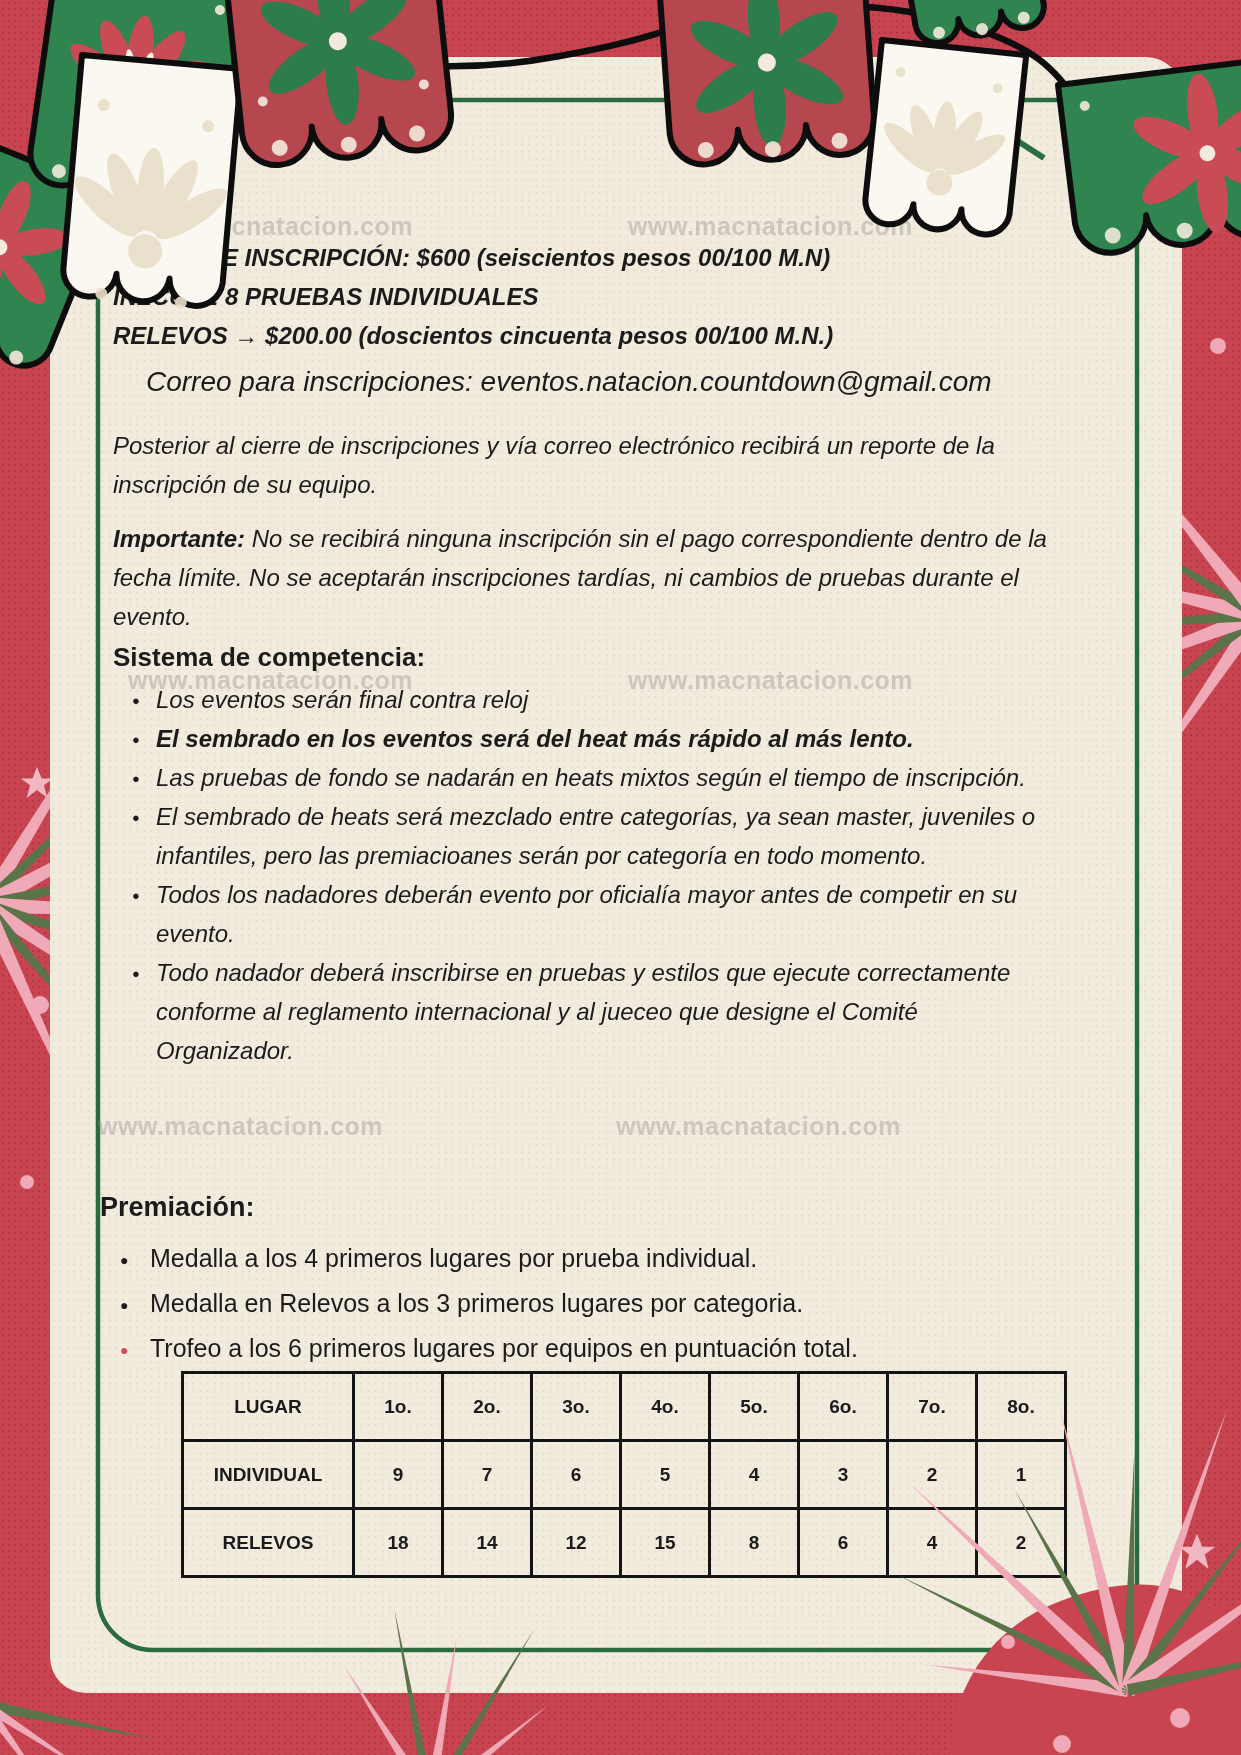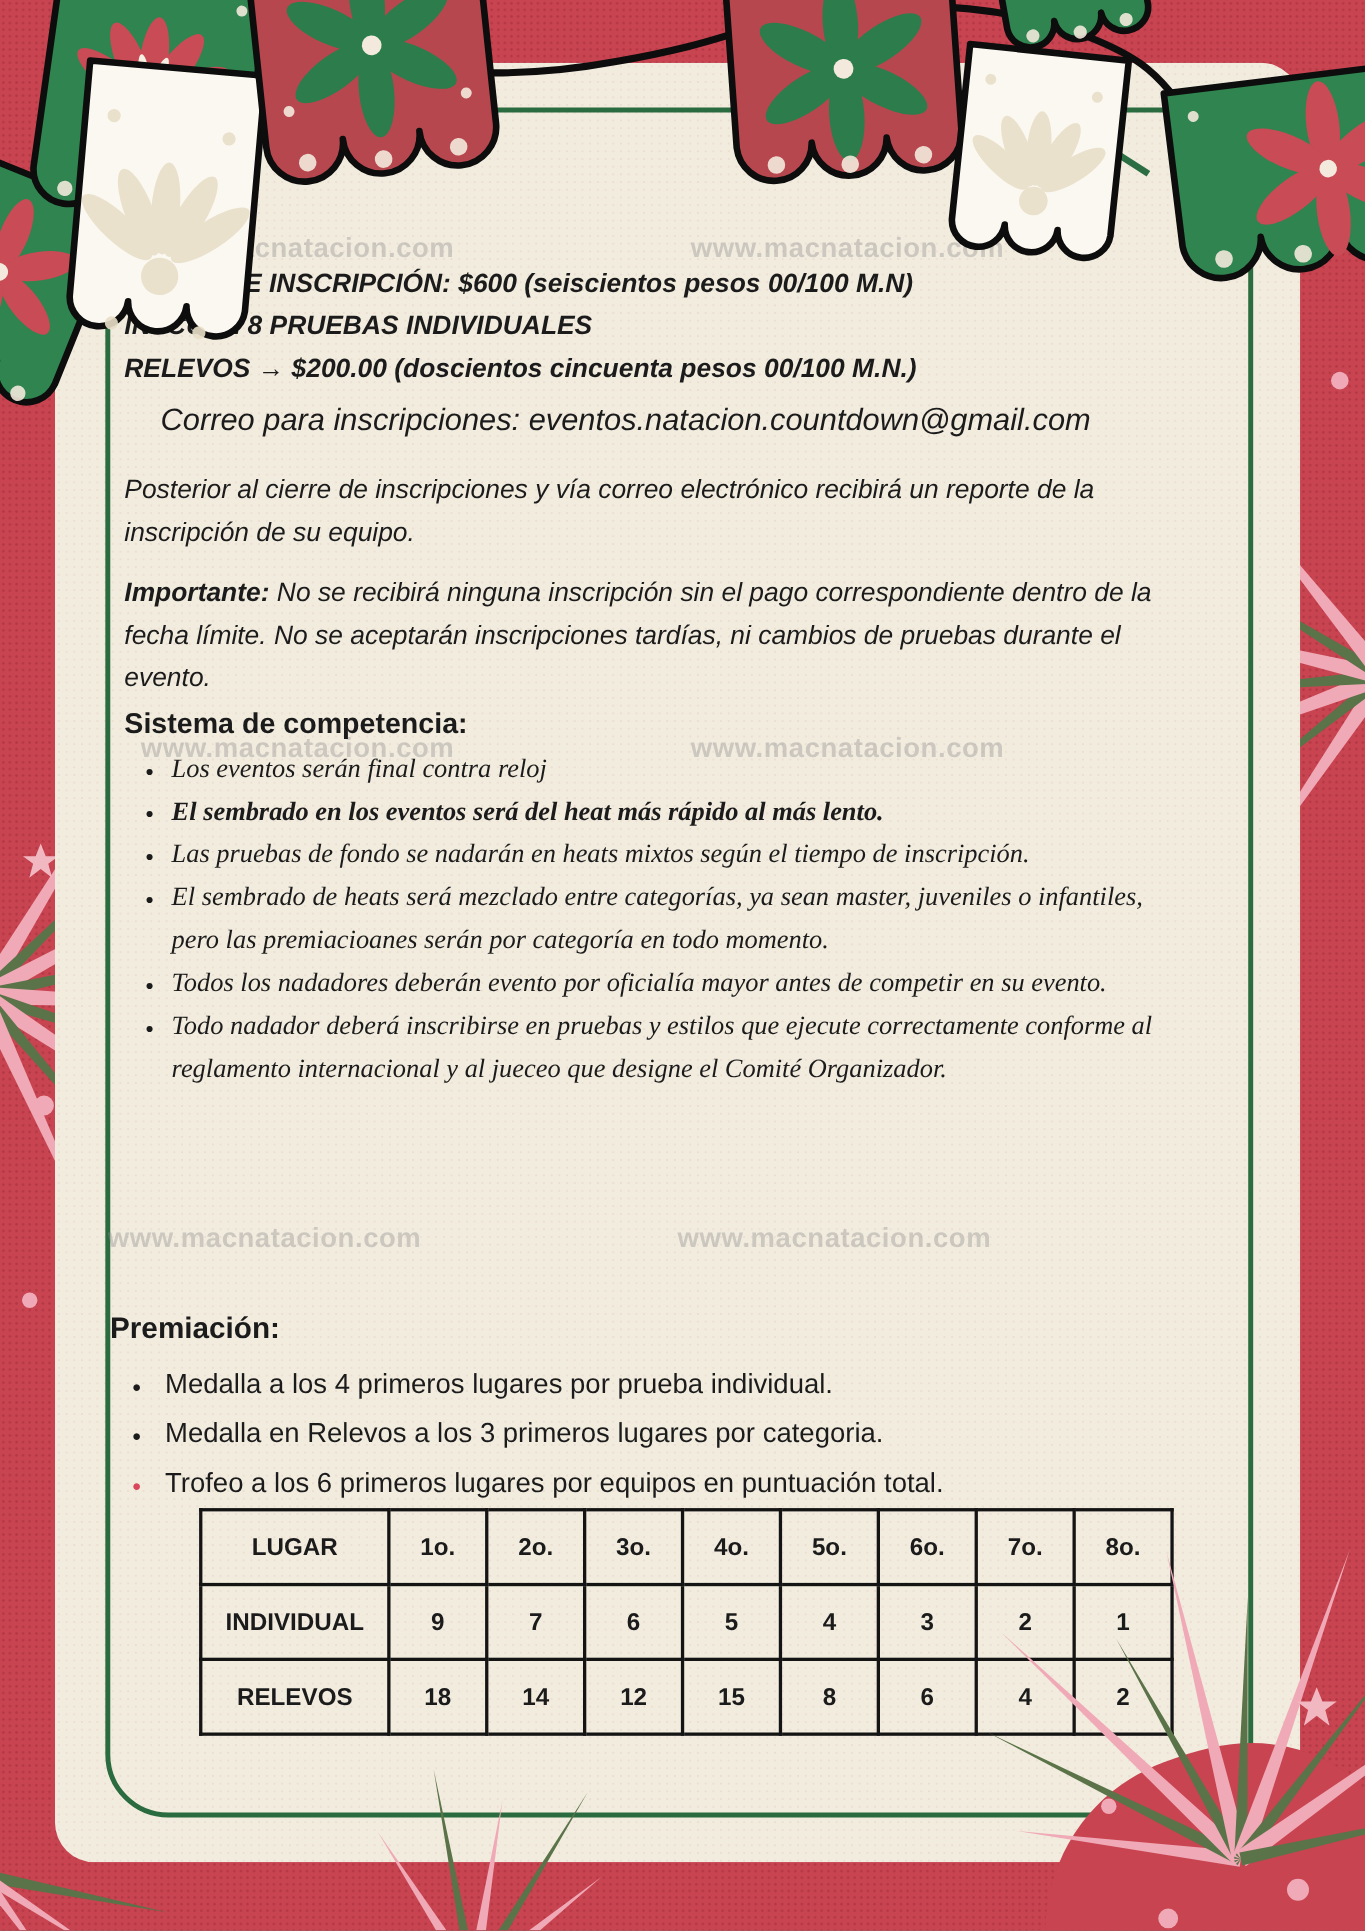--- a/index.html
+++ b/index.html
@@ -31,33 +31,33 @@
       color:#8f8f8f;opacity:.38;white-space:nowrap;}
 
   
   .costs{left:113px;top:238px;font-style:italic;font-weight:bold;font-size:24px;line-height:39px;white-space:nowrap;}
   .email{left:113px;top:366px;font-style:italic;font-size:28px;white-space:nowrap;margin-left:33px;}
   .report{left:113px;top:426px;width:945px;font-style:italic;font-size:24px;line-height:39px;}
   .important{left:113px;top:519px;width:950px;font-style:italic;font-size:24px;line-height:39px;}
   .important .lbl{font-weight:bold;}
   .sys-head{left:113px;top:642px;font-weight:bold;font-size:26px;}
   ul.sys{left:130px;top:680px;width:920px;margin:0;padding:0;list-style:none;}
-  ul.sys li{position:relative;padding-left:26px;font-style:italic;font-size:24px;line-height:39px;margin:0;font-family:Liberation Serif, serif;}
+  ul.sys li{position:relative;padding-left:26px;font-style:italic;font-size:24px;line-height:39px;margin:0;}
   ul.sys li::before{content:"●";position:absolute;left:2px;top:1px;font-size:13px;font-style:normal;color:#1b1b1b;}
   ul.sys li.b{font-weight:bold;}
   .aw-head{left:100px;top:1192px;font-weight:bold;font-size:27px;}
   ul.aw{left:118px;top:1236px;width:920px;margin:0;padding:0;list-style:none;}
   ul.aw li{position:relative;padding-left:32px;font-size:25px;line-height:45px;}
   ul.aw li::before{content:"●";position:absolute;left:2px;top:2px;font-size:14px;color:#1b1b1b;}
   ul.aw li.red::before{color:#d9485a;}
 
   
   table.pts{position:absolute;left:181px;top:1371px;border-collapse:collapse;background:transparent;}
   table.pts td{border:3px solid #141414;height:65px;text-align:center;vertical-align:middle;
-               font-weight:bold;font-size:22px;padding:0;}
+               font-weight:bold;font-size:19px;padding:0;}
   table.pts td.lead{width:168px;}
   table.pts td.num{width:86px;}
 </style>
 </head>
 <body>
 
 <div id="poster">
 
   <svg id="bg-fireworks" class="abs" width="1241" height="1755" viewBox="0 0 1241 1755">
     <g transform="translate(-15,905)">

